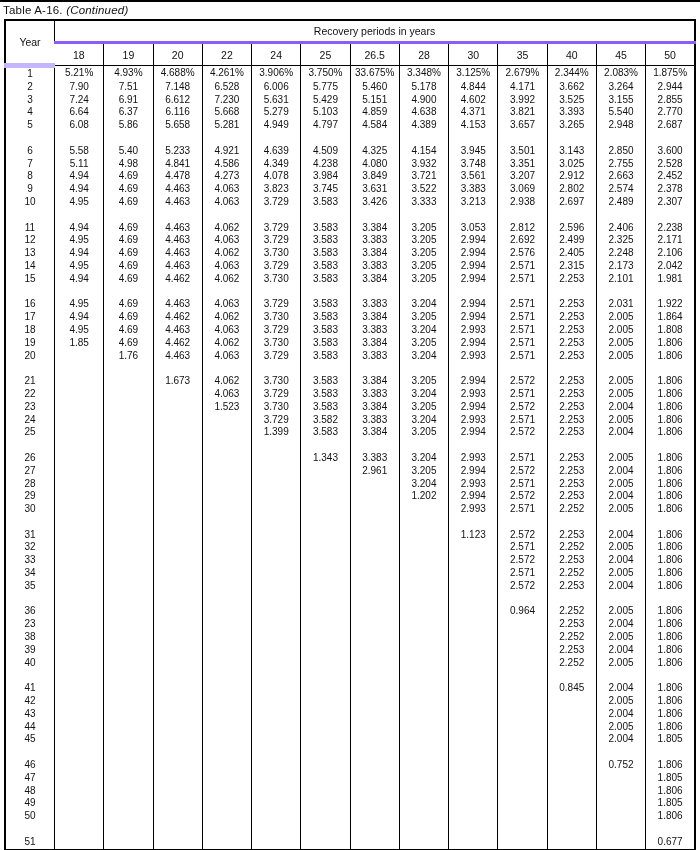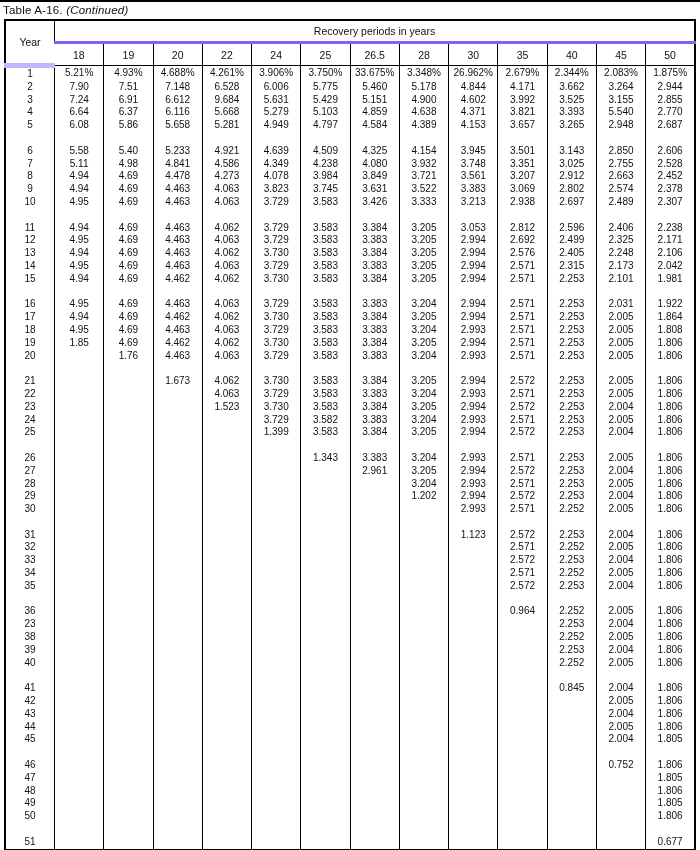--- a/index.html
+++ b/index.html
@@ -81,21 +81,21 @@
         <tr>
           <td>1</td>
           <td>5.21%</td>
           <td>4.93%</td>
           <td>4.688%</td>
           <td>4.261%</td>
           <td>3.906%</td>
           <td>3.750%</td>
           <td>33.675%</td>
           <td>3.348%</td>
-          <td>26.962%</td>
+          <td>3.125%</td>
           <td>2.679%</td>
           <td>2.344%</td>
           <td>2.083%</td>
           <td>1.875%</td>
         </tr>
         <tr>
           <td>2</td>
           <td>7.90</td>
           <td>7.51</td>
           <td>7.148</td>
@@ -108,21 +108,21 @@
           <td>4.171</td>
           <td>3.662</td>
           <td>3.264</td>
           <td>2.944</td>
         </tr>
         <tr>
           <td>3</td>
           <td>7.24</td>
           <td>6.91</td>
           <td>6.612</td>
-          <td>9.684</td>
+          <td>7.230</td>
           <td>5.631</td>
           <td>5.429</td>
           <td>5.151</td>
           <td>4.900</td>
           <td>4.602</td>
           <td>3.992</td>
           <td>3.525</td>
           <td>3.155</td>
           <td>2.855</td>
         </tr>
@@ -181,21 +181,21 @@
           <td>5.233</td>
           <td>4.921</td>
           <td>4.639</td>
           <td>4.509</td>
           <td>4.325</td>
           <td>4.154</td>
           <td>3.945</td>
           <td>3.501</td>
           <td>3.143</td>
           <td>2.850</td>
-          <td>2.606</td>
+          <td>3.600</td>
         </tr>
         <tr>
           <td>7</td>
           <td>5.11</td>
           <td>4.98</td>
           <td>4.841</td>
           <td>4.586</td>
           <td>4.349</td>
           <td>4.238</td>
           <td>4.080</td>

